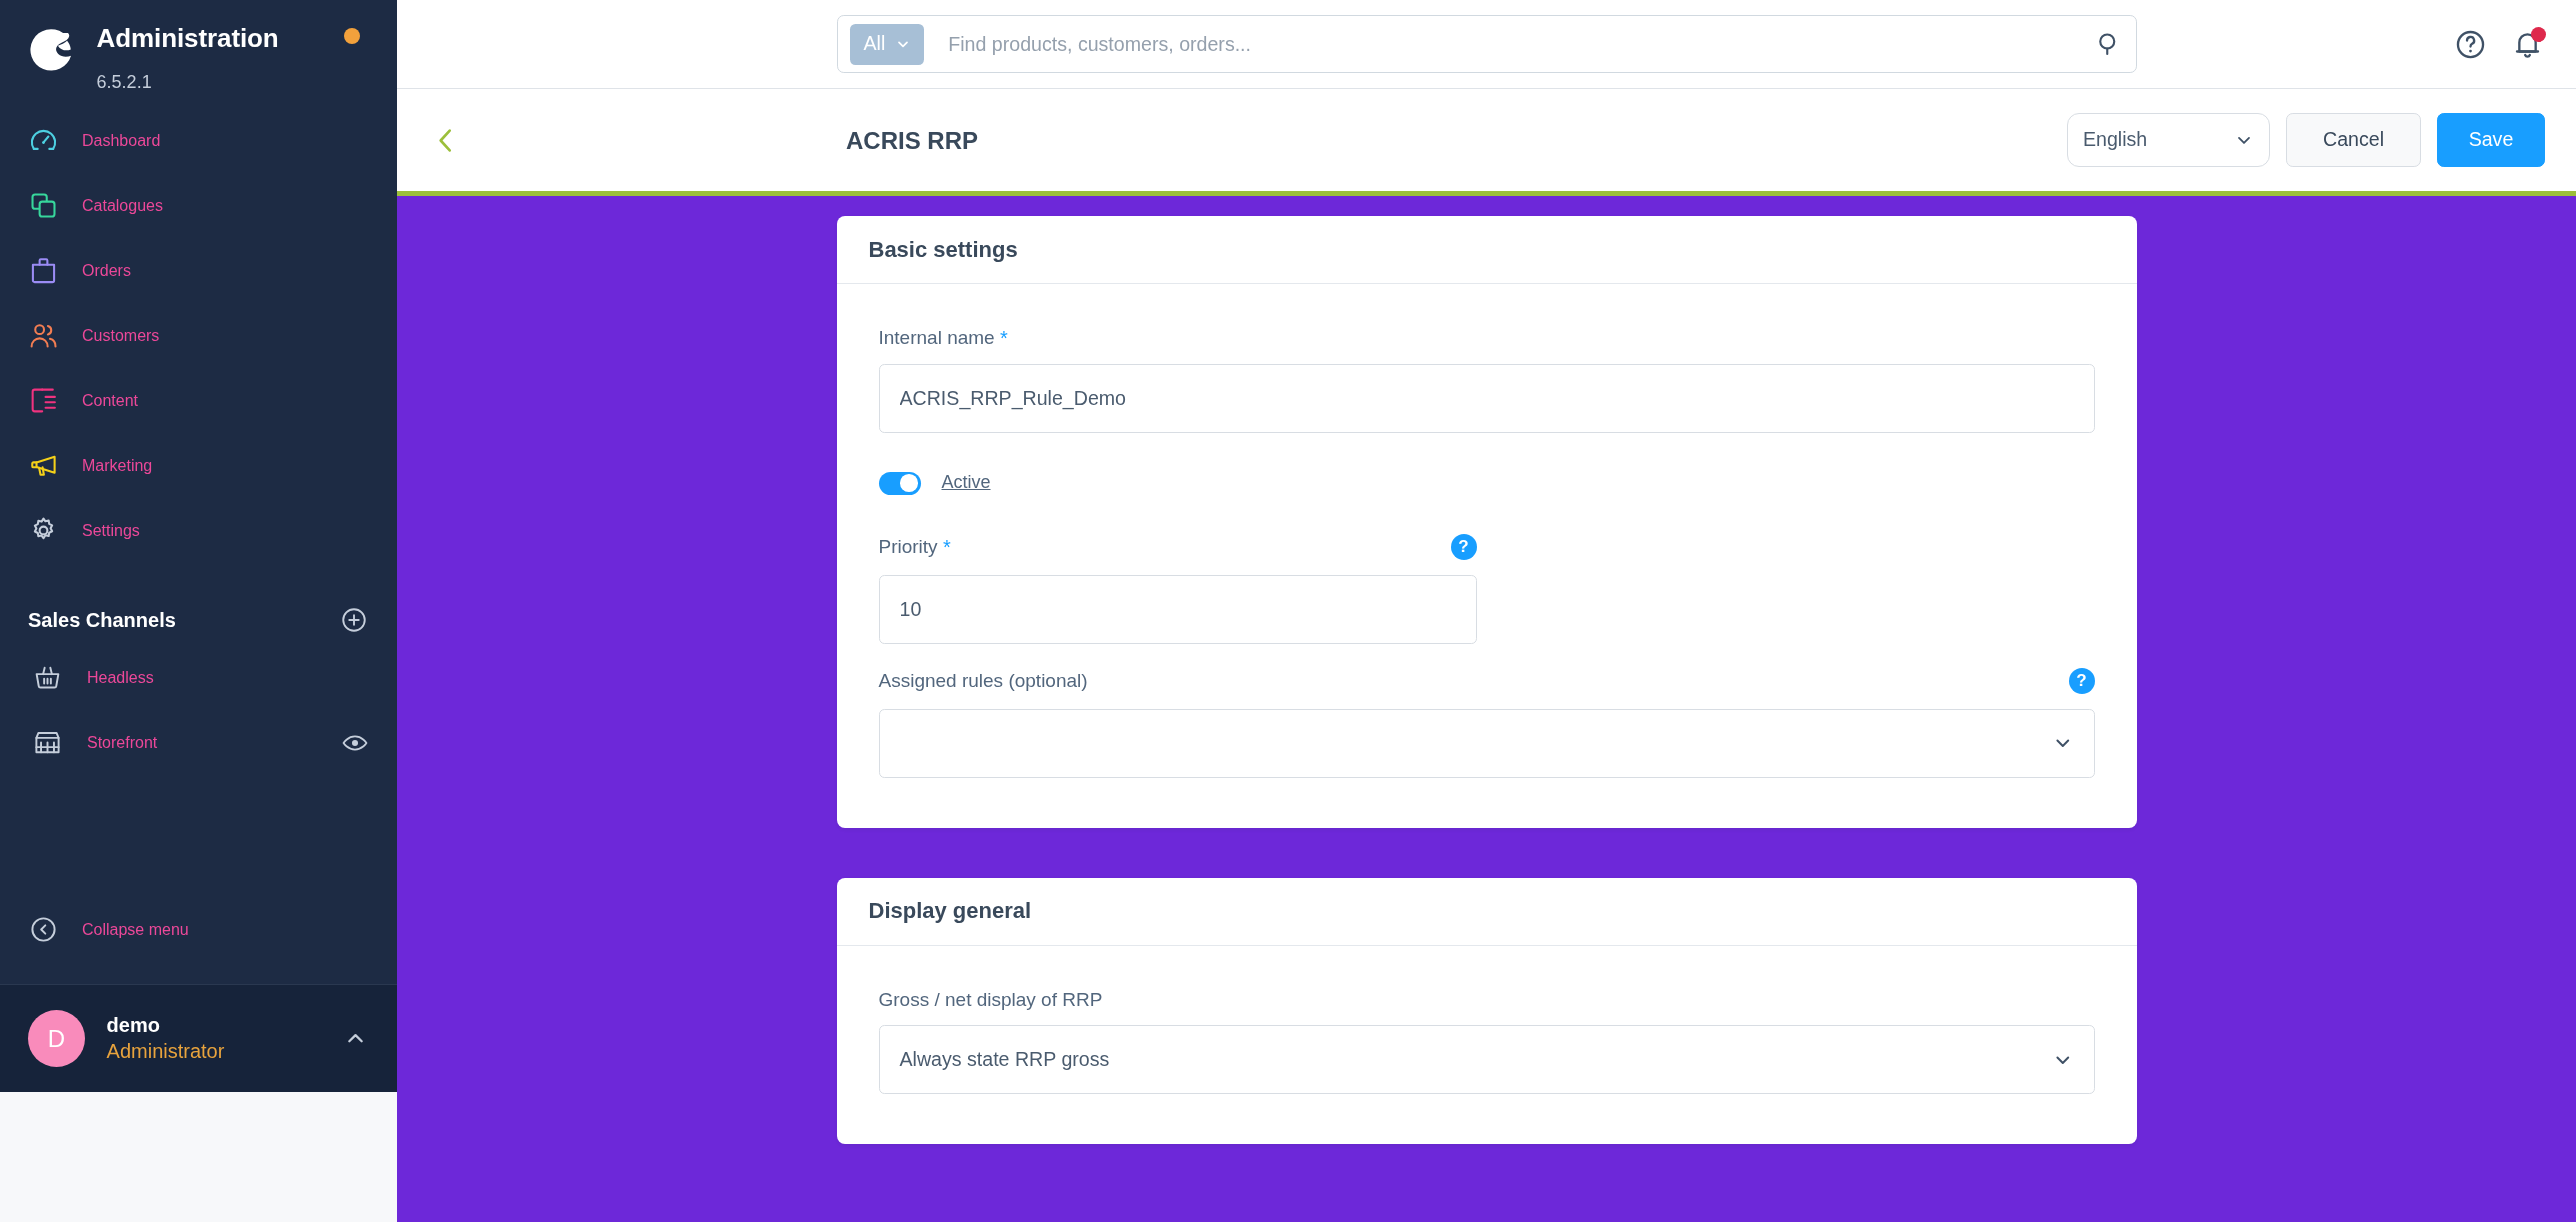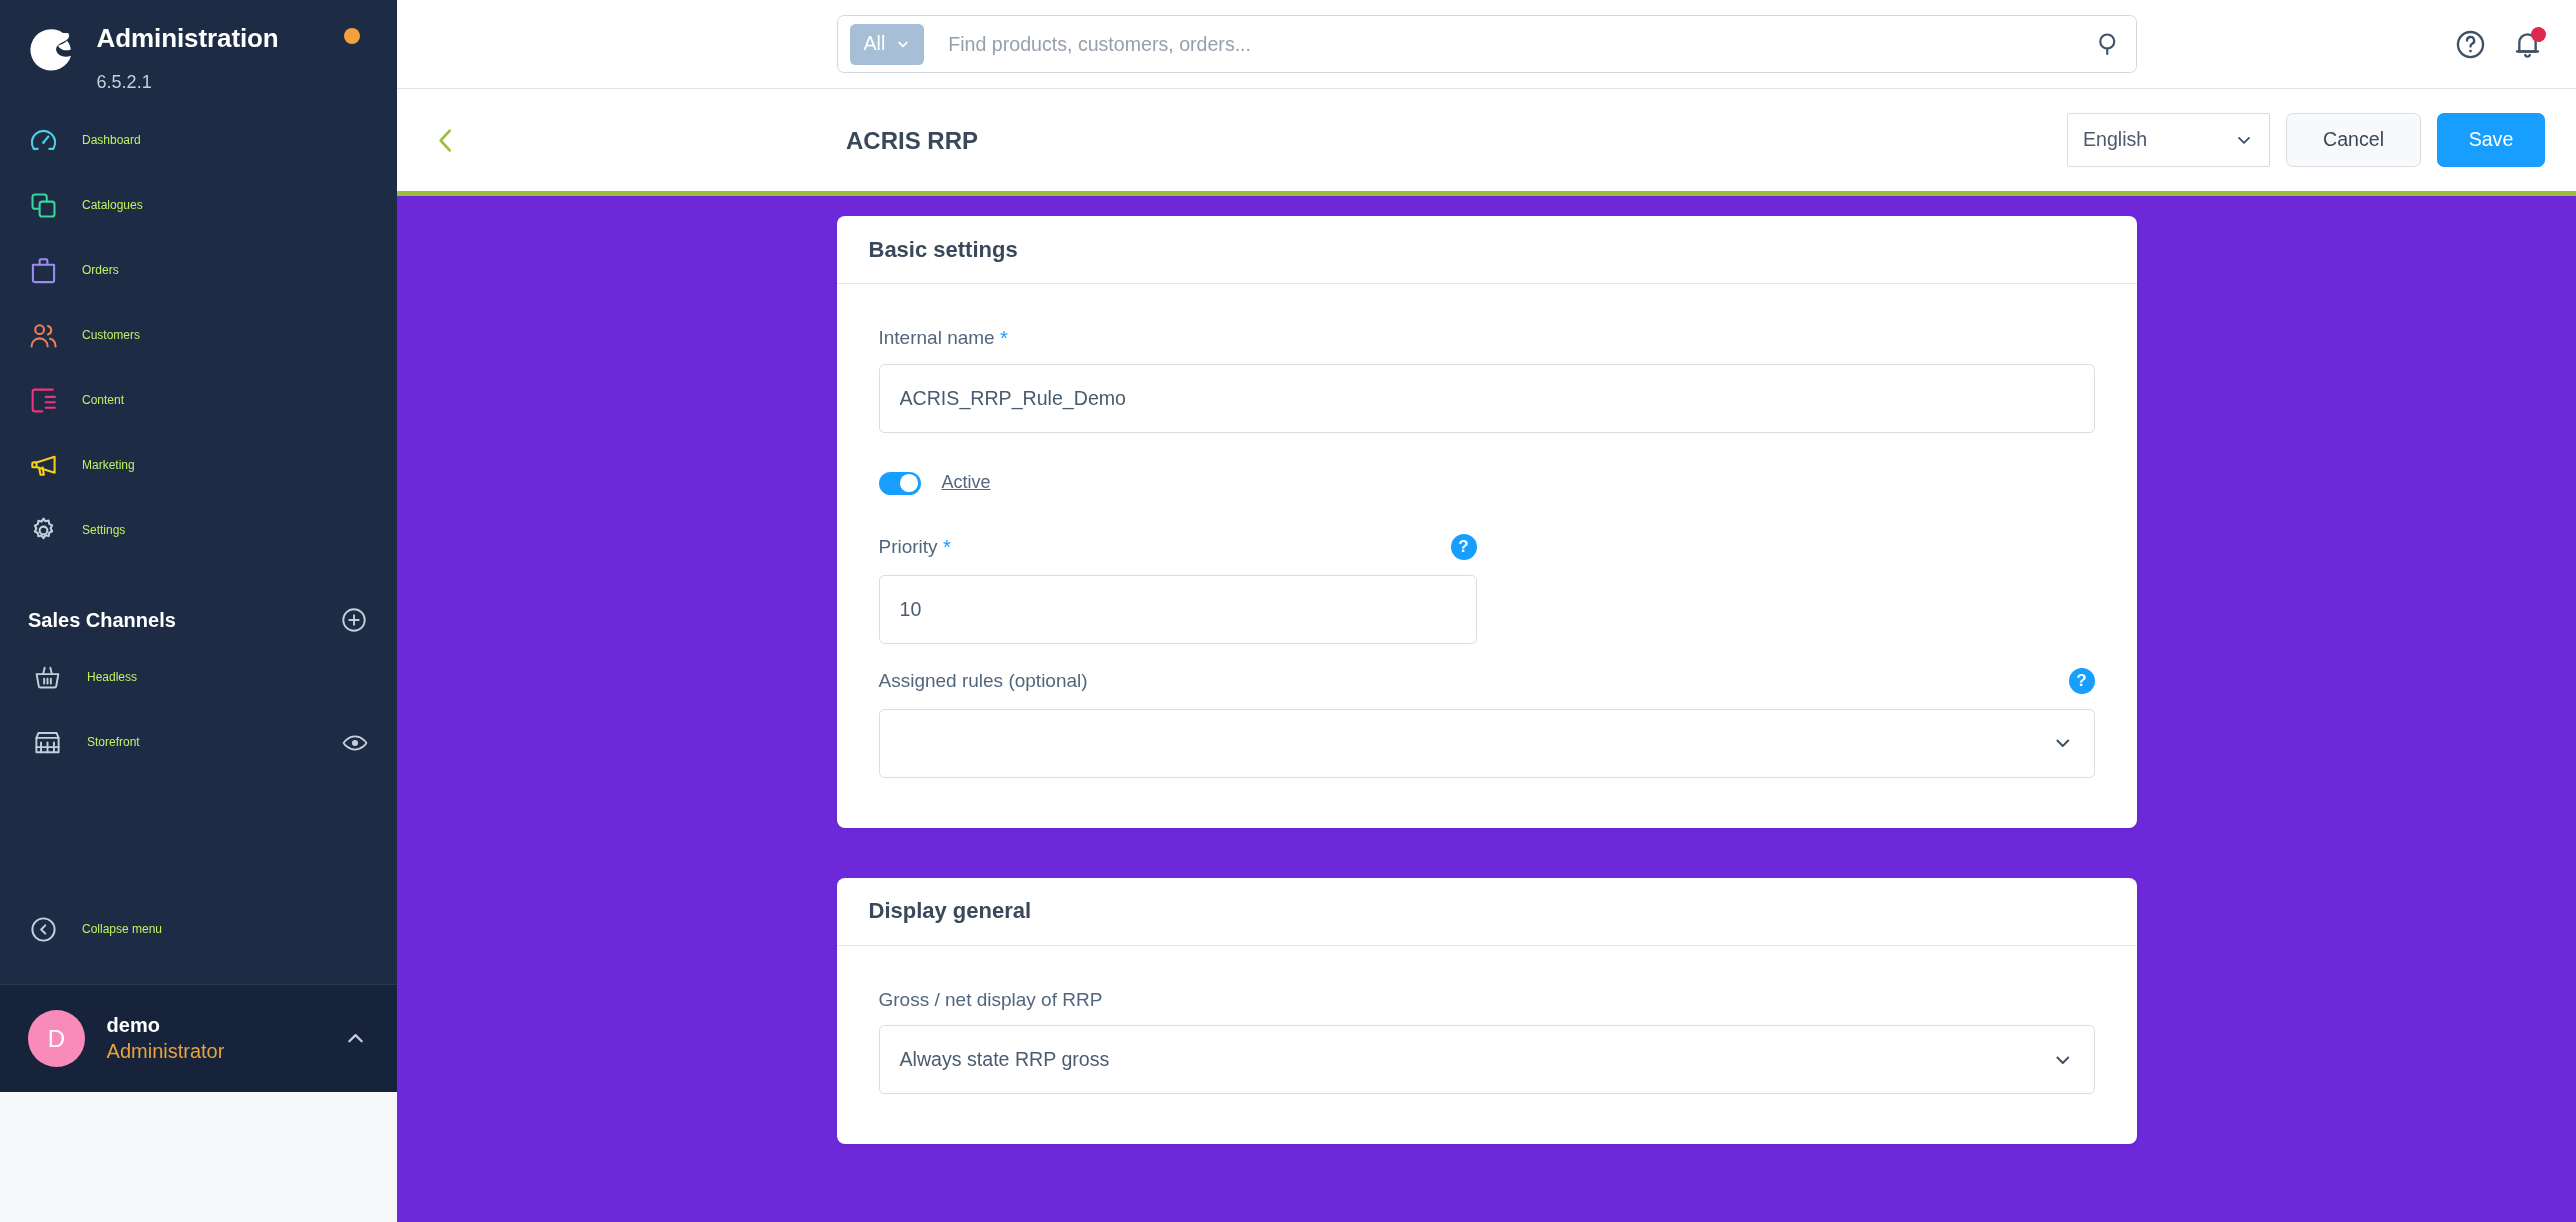--- a/index.html
+++ b/index.html
@@ -84,22 +84,22 @@
     width: 31px;
     height: 31px;
     flex: 0 0 31px;
     display: flex;
     align-items: center;
     justify-content: center;
   }
   .nav-icon svg { width: 31px; height: 31px; display: block; }
   .nav-label {
     margin-left: 23px;
-    color: #bef264;
-    font-size: 12px;
+    color: #ec4899;
+    font-size: 16px;
     line-height: 23px;
     white-space: nowrap;
   }
 
   .sales-channels {
     margin-top: 32px;
   }
   .sc-head {
     display: flex;
     align-items: center;
@@ -302,21 +302,21 @@
     white-space: nowrap;
   }
   .header-spacer { flex: 1 1 auto; }
   .header-actions { display: flex; align-items: center; gap: 16px; }
 
   .lang-select {
     width: 203px;
     height: 54px;
     background: #ffffff;
     border: 0.7px solid #d8dde3;
-    border-radius: 2px;
+    border-radius: 12px;
     display: flex;
     align-items: center;
     padding: 0 15px;
     cursor: pointer;
     gap: 40px;
   }
   .lang-label {
     flex: 1 1 auto;
     color: #4a5b6e;
     font-size: 19.6px;

